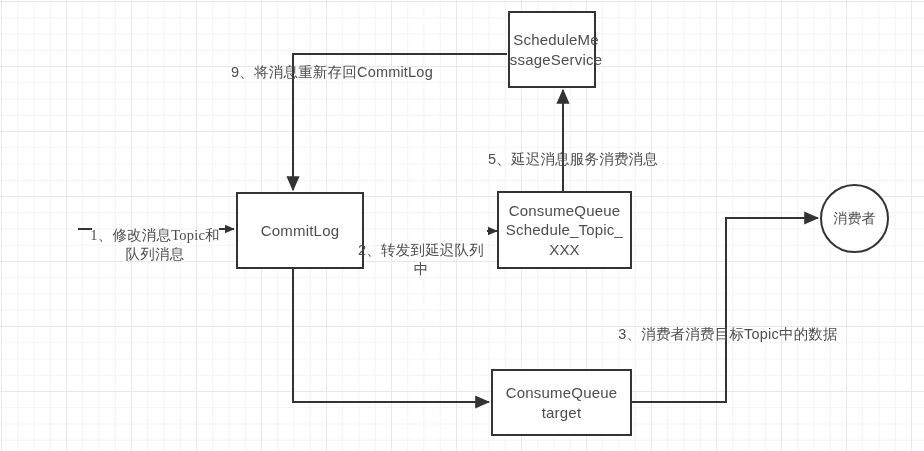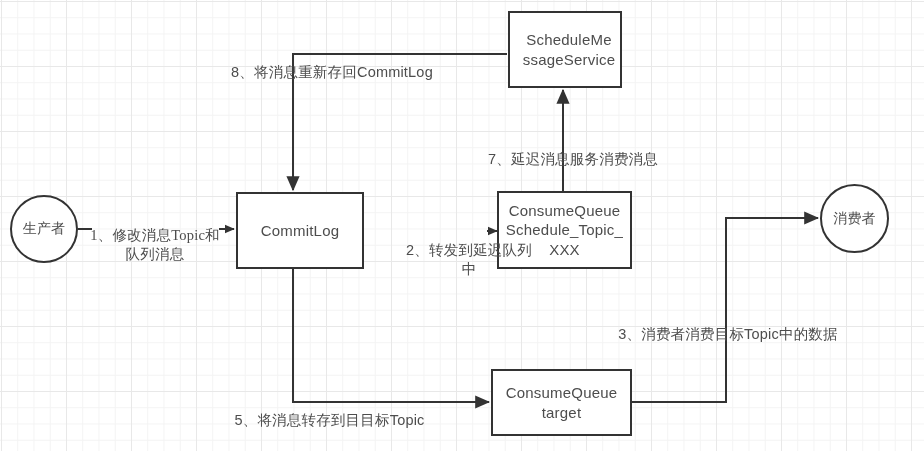--- a/index.html
+++ b/index.html
@@ -89,66 +89,60 @@
 
     <path d="M 563 191 L 563 90" fill="none" stroke="#333333" stroke-width="2" marker-end="url(#arrow)"></path>
 
     <path d="M 507 54 L 293 54 L 293 190" fill="none" stroke="#333333" stroke-width="2" marker-end="url(#arrow)"></path>
 
     <path d="M 293 269 L 293 402 L 489 402" fill="none" stroke="#333333" stroke-width="2" marker-end="url(#arrow)"></path>
 
     <path d="M 632 402 L 726 402 L 726 218 L 818 218" fill="none" stroke="#333333" stroke-width="2" marker-end="url(#arrow)"></path>
   </svg>
 
-  <div class="node circle" style="left:10px; top:195px; width:68px; height:68px;">
-    <span>生产者</span>
-  </div>
 
   <div class="node" style="left:236px; top:192px; width:128px; height:77px;">
     <span>CommitLog</span>
   </div>
 
   <div class="node" style="left:497px; top:191px; width:135px; height:78px;">
     <span>ConsumeQueue
 Schedule_Topic_
 XXX</span>
   </div>
 
-  <div class="node" style="left:508px; top:11px; width:114px; height:77px;padding-left:8px;">
+  <div class="node" style="left:508px; top:11px; width:88px; height:77px;padding-left:8px;">
     <span>ScheduleMe
 ssageService</span>
   </div>
 
   <div class="node" style="left:491px; top:369px; width:141px; height:67px;">
     <span>ConsumeQueue
 target</span>
   </div>
 
   <div class="node circle" style="left:820px; top:184px; width:69px; height:69px;justify-content:center;">
     <span>消费者</span>
   </div>
 
   <div class="edge-label" style="left:89px; top:207px; width:132px;font-family:Liberation Serif, serif;">
     <span>1、修改消息Topic和
 队列消息</span>
   </div>
 
-  <div class="edge-label" style="left:352px; top:222px; width:138px;margin-left:48px;">
+  <div class="edge-label" style="left:352px; top:222px; width:138px;">
     <span>2、转发到延迟队列中</span>
   </div>
 
   <div class="edge-label" style="left:483px; top:131px; width:180px;">
-    <span>7、延迟消息服务消费消息</span>
+    <span>5、延迟消息服务消费消息</span>
   </div>
 
   <div class="edge-label" style="left:223px; top:44px; width:218px;">
-    <span>8、将消息重新存回CommitLog</span>
+    <span>9、将消息重新存回CommitLog</span>
   </div>
 
-  <div class="edge-label" style="left:227px; top:392px; width:205px;">
-    <span>5、将消息转存到目目标Topic</span>
-  </div>
 
   <div class="edge-label" style="left:613px; top:306px; width:230px;">
     <span>3、消费者消费目标Topic中的数据</span>
   </div>
 
 </div>
 
 </body></html>

